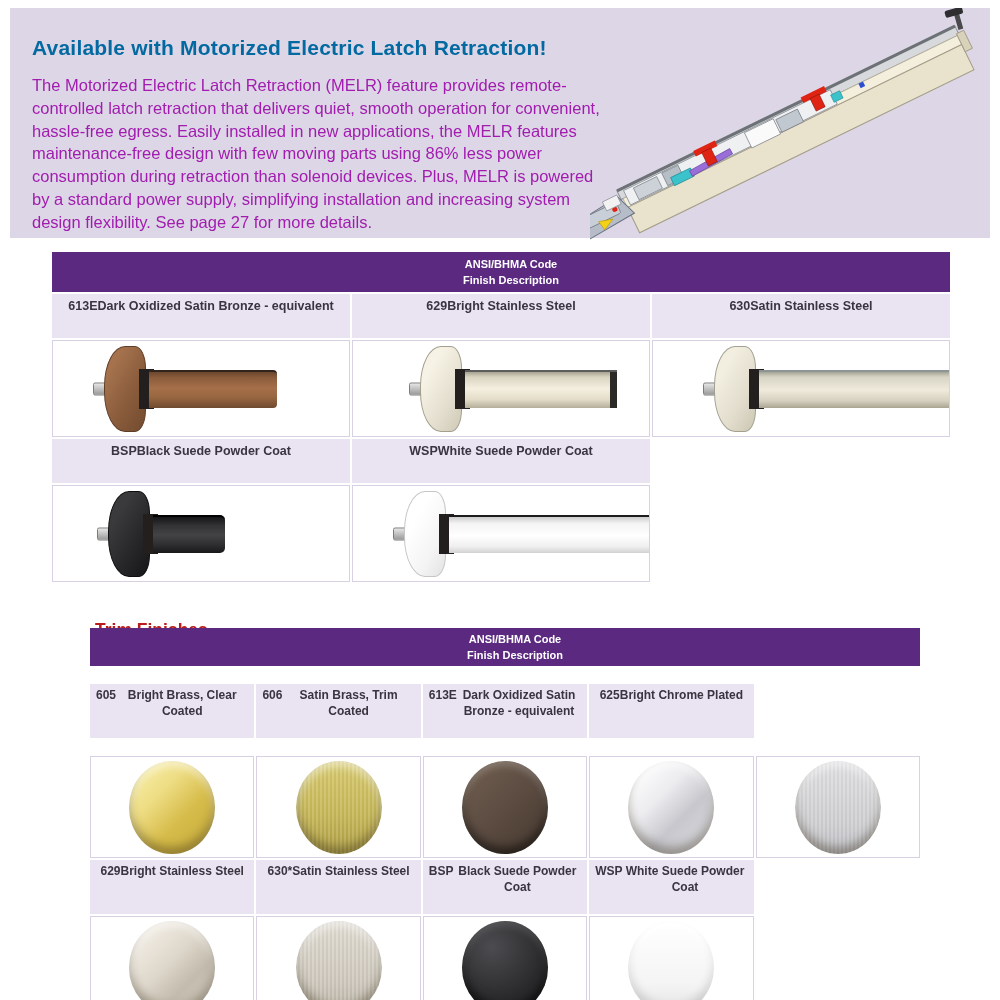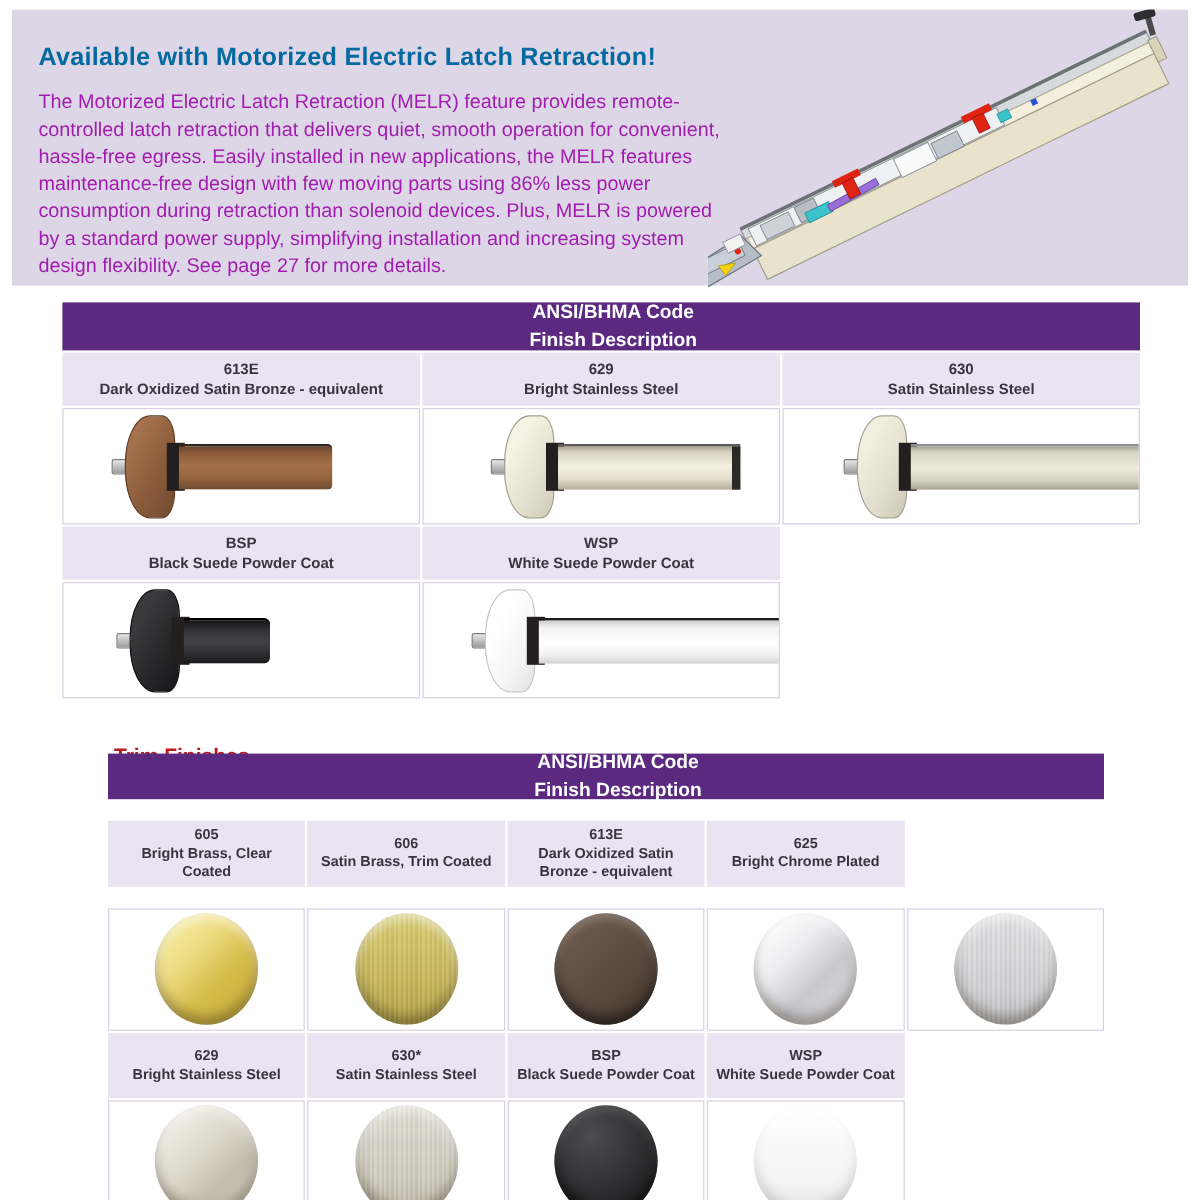--- a/index.html
+++ b/index.html
@@ -12,23 +12,23 @@
             background:#dcd6e6; }
   .banner-title { position:absolute; left:22px; top:28px; font-size:21px; font-weight:700;
                   color:#0369a1; letter-spacing:.2px; }
   .banner-body { position:absolute; left:22px; top:66px; width:570px; font-size:16.5px;
                  line-height:1.38; color:#a21caf; }
   .illustration { position:absolute; right:0; top:0; width:400px; height:235px; }
 
   
   .tbl-header { background:#5b2a80; color:#fff; text-align:center; display:flex;
                 flex-direction:column; justify-content:center; gap:1px;
-                font-size:16px; font-weight:700; line-height:1.35;padding-left:20px; }
+                font-size:11px; font-weight:700; line-height:1.35;padding-left:20px; }
   .lbl-cell { background:#e9e3f2; color:#3a3440; font-size:12.5px; font-weight:700;
-              text-align:center; display:flex; flex-direction:column; justify-content:center;
+              text-align:center; display:flex; justify-content:center;
               line-height:1.3; padding:4px 10px; }
   .img-cell { background:#fff; border:1px solid #d8d0e3; position:relative; overflow:hidden; }
   .blank-cell { background:#fff; }
 
   
   .device-table { position:absolute; left:52px; top:252px; width:898px; }
   .device-table .tbl-header { height:40px; }
   .dt-row { display:grid; grid-template-columns:repeat(3,1fr); gap:2px; margin-top:2px; }
   .dt-row .lbl-cell { height:44px; }
   .dt-row .img-cell { height:97px; }

